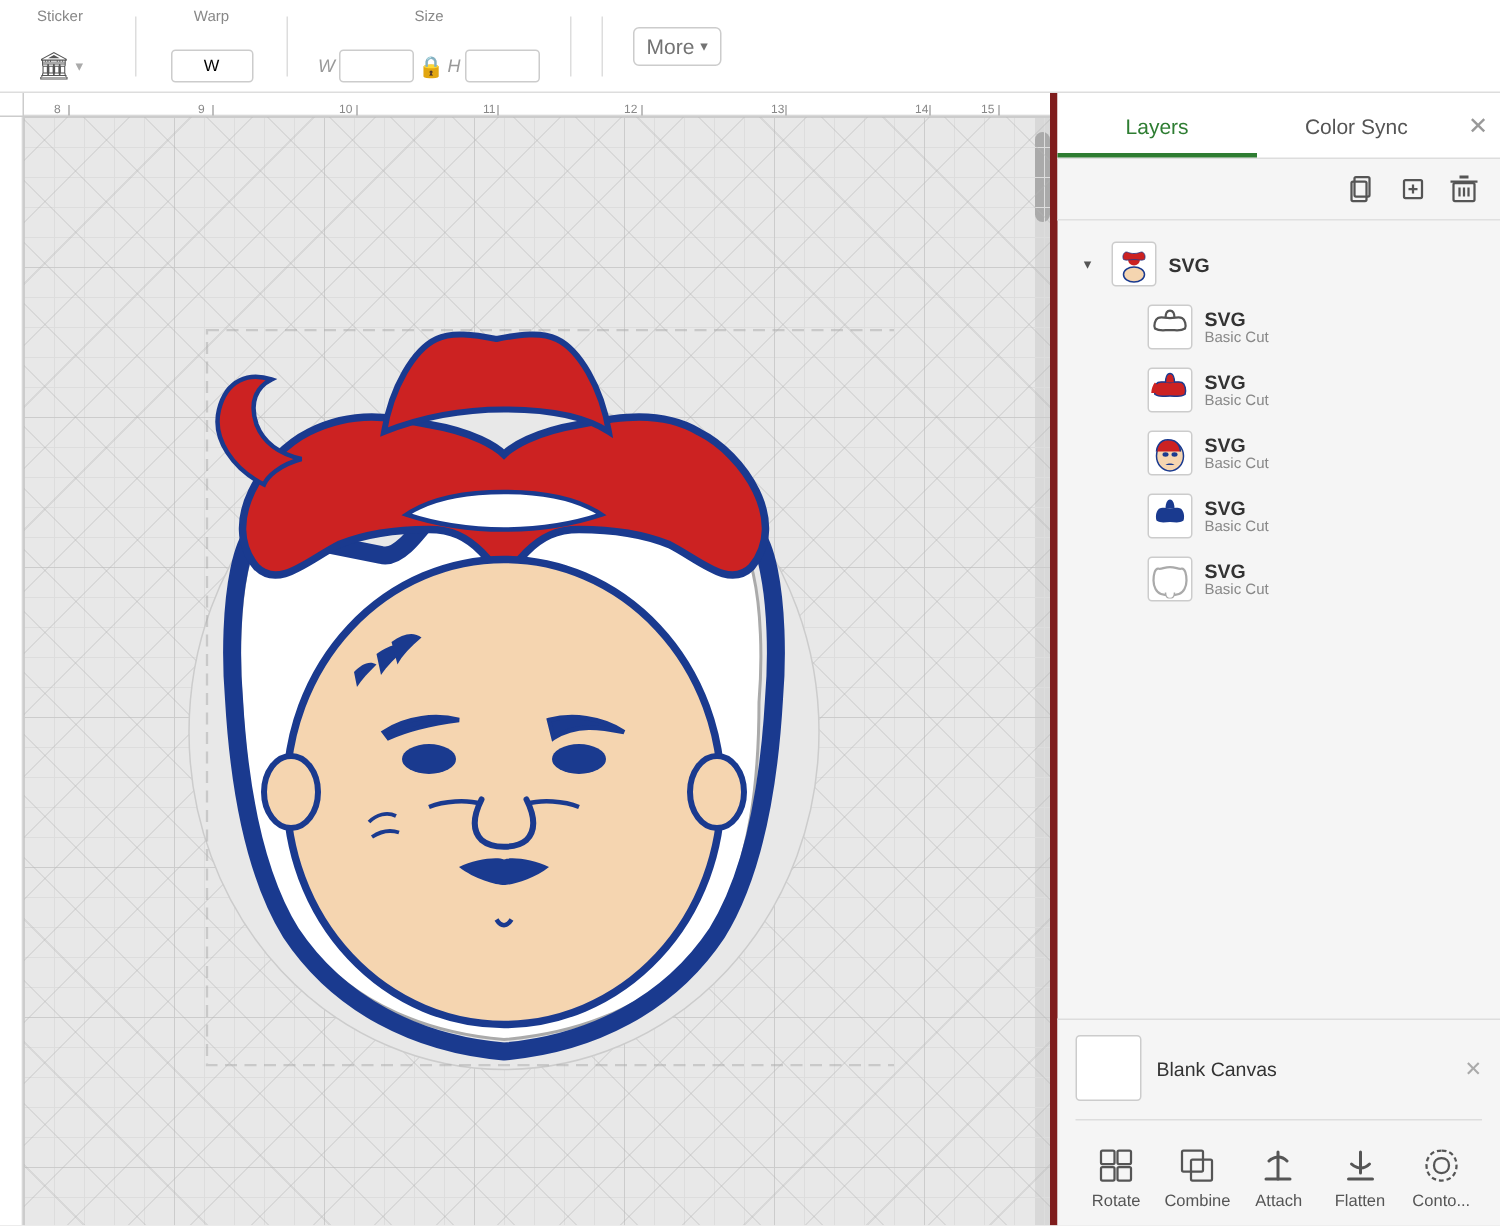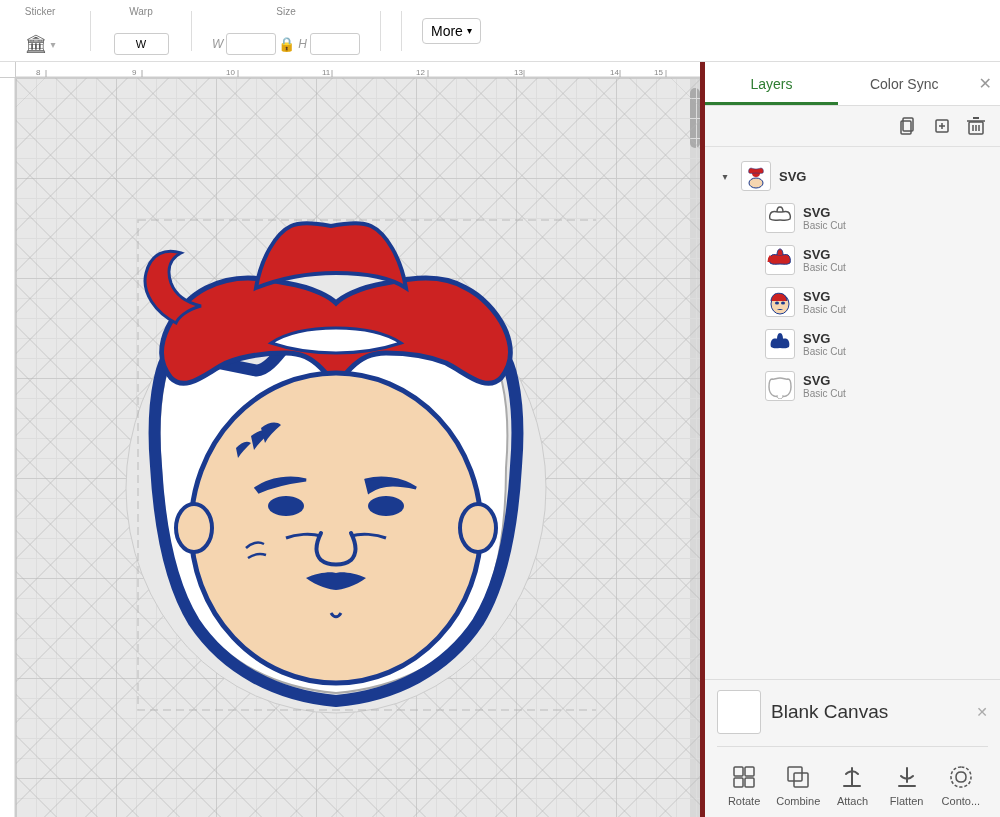--- a/index.html
+++ b/index.html
@@ -71,21 +71,21 @@
       cursor: pointer;
       font-size: 12px;
       display: flex;
       align-items: center;
       justify-content: center;
     }
     .more-btn {
       background: none;
       border: none;
       font-size: 14px;
-      color: #000000;
+      color: #737373;
       cursor: pointer;
       display: flex;
       align-items: center;
       gap: 4px;
       padding: 4px 8px;
       border: 1px solid #ccc;
       border-radius: 4px;
     }
     .more-btn::after {
       content: '▾';
@@ -329,21 +329,21 @@
       margin-bottom: 12px;
     }
     .blank-canvas-thumb {
       width: 44px;
       height: 44px;
       border: 1px solid #ccc;
       background: #fff;
       border-radius: 3px;
     }
     .blank-canvas-label {
-      font-size: 19px;
+      font-size: 13px;
       color: #333;
     }
     .panel-actions {
       display: flex;
       justify-content: space-around;
       padding: 8px 0 0 0;
     }
     .panel-action-btn {
       display: flex;
       flex-direction: column;

